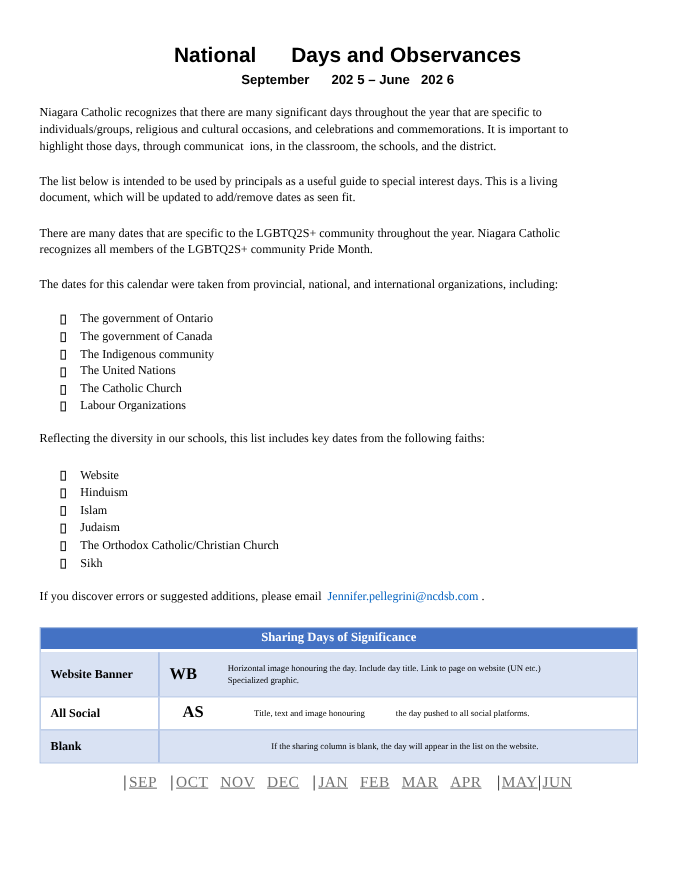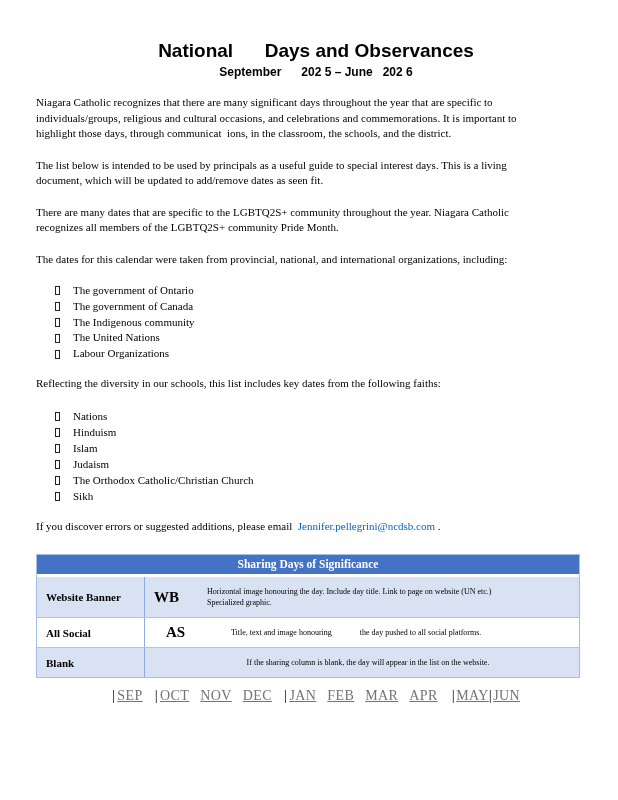--- a/index.html
+++ b/index.html
@@ -131,30 +131,34 @@
     <div class="bl-item">
         <span class="tofu"></span>
         <span>The Indigenous community</span>
       </div>
     <div class="bl-item">
         <span class="tofu"></span>
         <span>The United Nations</span>
       </div>
     <div class="bl-item">
         <span class="tofu"></span>
+        <span>The Catholic Church</span>
+      </div>
+    <div class="bl-item">
+        <span class="tofu"></span>
         <span>Labour Organizations</span>
       </div>
   </div>
 
   <div class="body-text" style="margin-top:14px">Reflecting the diversity in our schools, this list includes key dates from the following faiths:</div>
 
   <div class="blist" style="margin-top:17px">
     <div class="bl-item" style="line-height:16px">
         <span class="tofu"></span>
-        <span>Nations</span>
+        <span>Website</span>
       </div>
     <div class="bl-item" style="line-height:16px">
         <span class="tofu"></span>
         <span>Hinduism</span>
       </div>
     <div class="bl-item" style="line-height:16px">
         <span class="tofu"></span>
         <span>Islam</span>
       </div>
     <div class="bl-item" style="line-height:16px">

